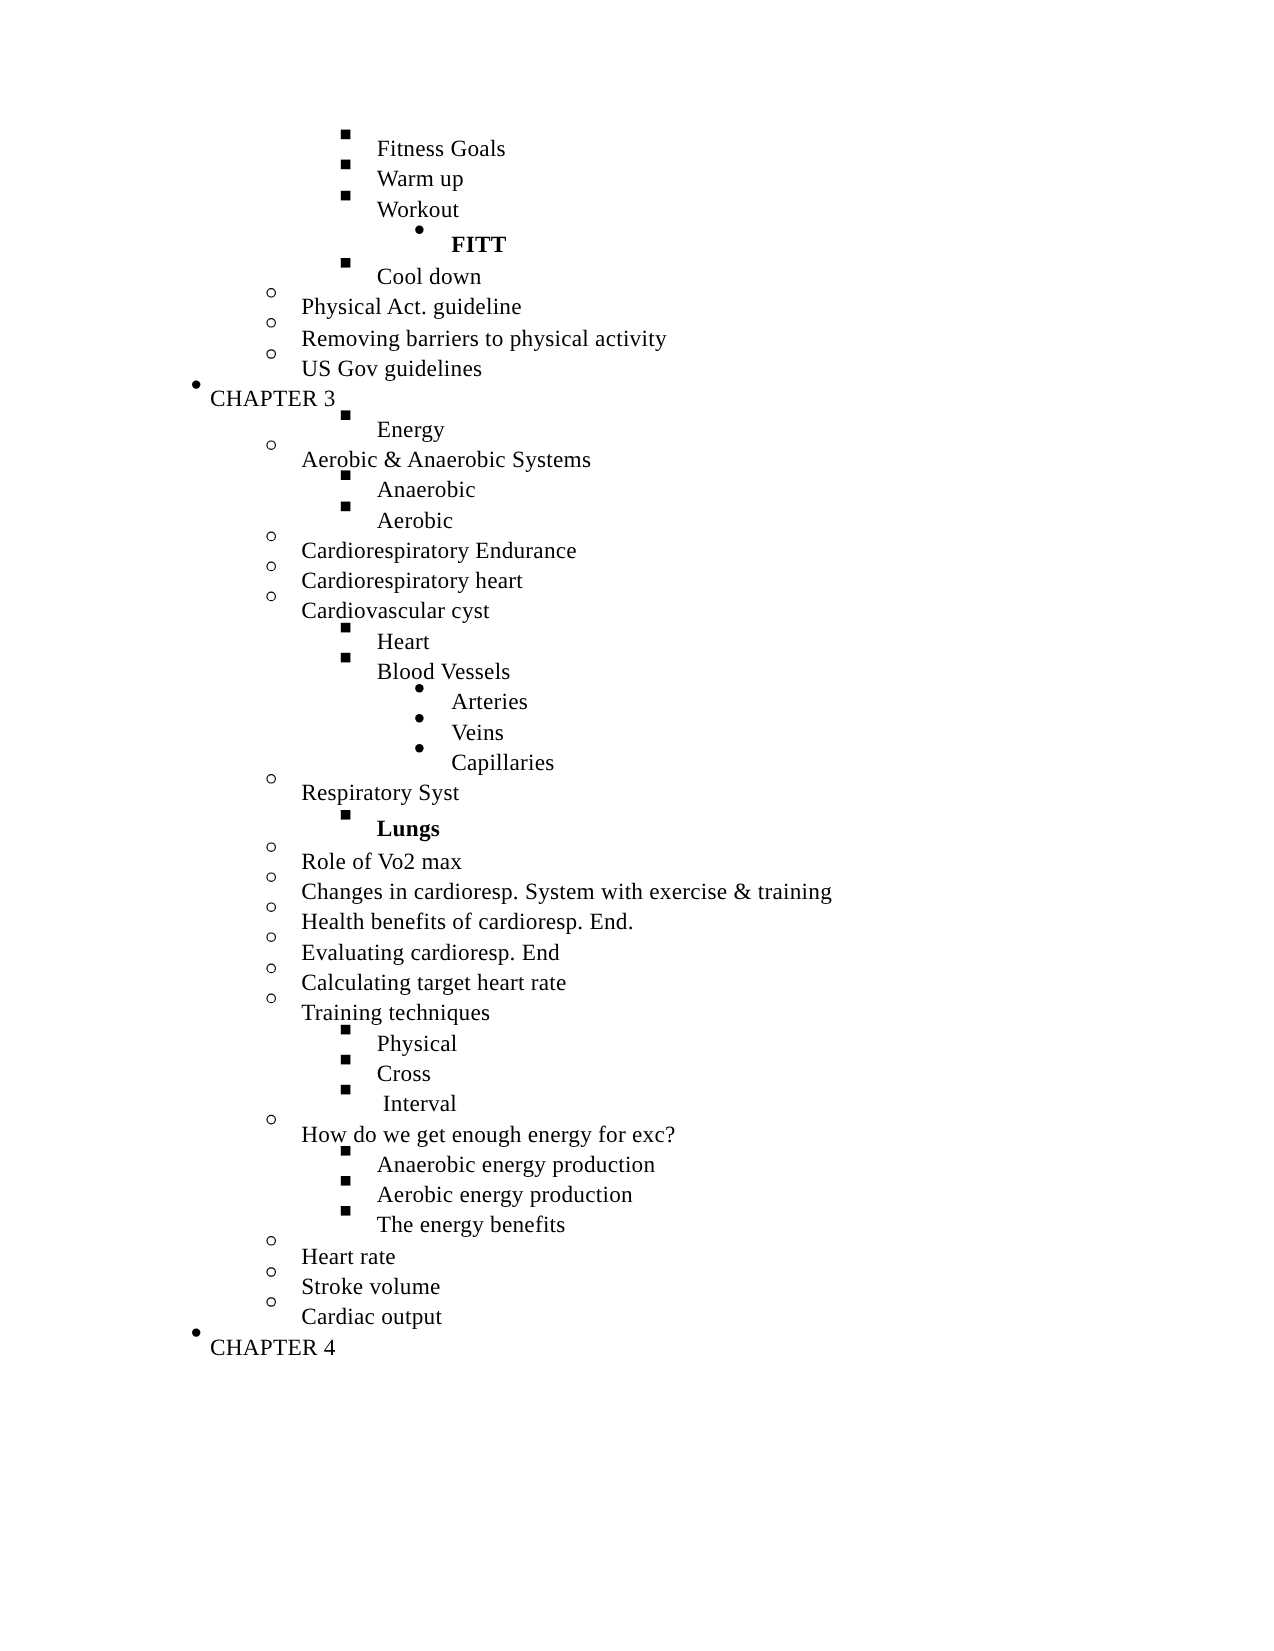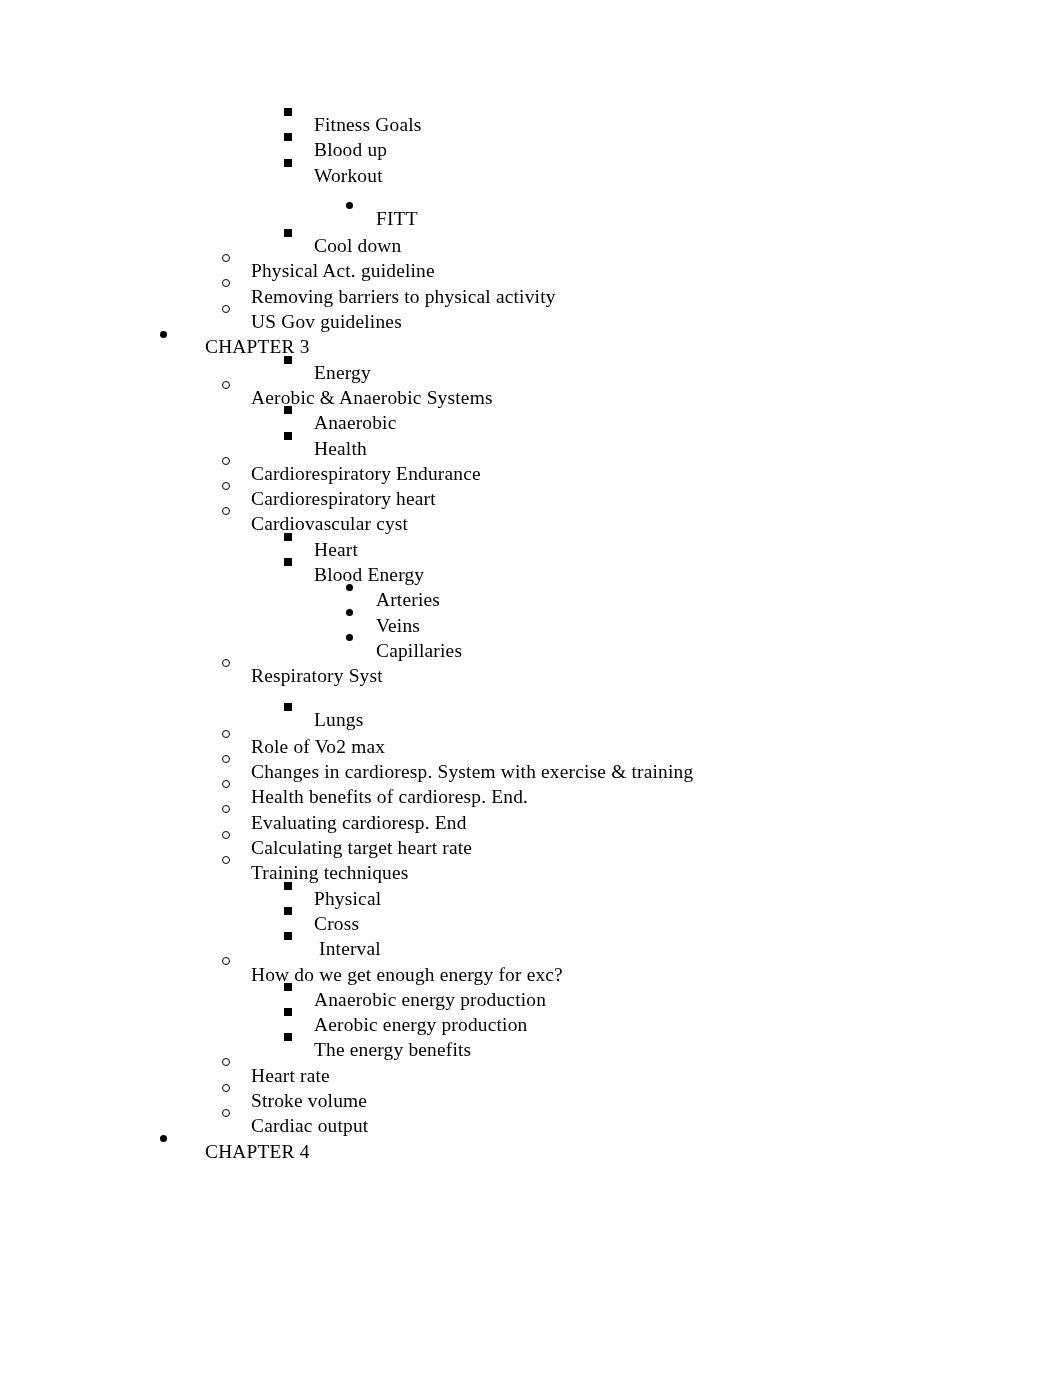--- a/index.html
+++ b/index.html
@@ -35,21 +35,22 @@
 
   .outline-item {
     position: relative;
     display: block;
     height: 25.3px;
     line-height: 25.3px;
     white-space: nowrap;
   }
 
   .outline-item.gap-before {
-    margin-top: 18px;
+    margin-top: 4px;
+    font-weight: bold;
   }
   .outline-item.gap-after {
     margin-bottom: 2px;
   }
 
   .bullet {
     position: absolute;
     top: 0;
     display: inline-block;
     line-height: 25.3px;
@@ -91,21 +92,21 @@
     position: absolute;
     top: 0;
     font-size: 19.4px;
     line-height: 25.3px;
     letter-spacing: 0.01em;
     white-space: pre;
   }
 
   
   .lvl1 > .bullet { left: 160px; }
-  .lvl1 > .item-label { left: 205px; }
+  .lvl1 > .item-label { left: 175px; }
 
   .lvl2 > .bullet { left: 222px; }
   .lvl2 > .item-label { left: 251px; }
 
   .lvl3 > .bullet { left: 284px; }
   .lvl3 > .item-label { left: 314px; }
 
   .lvl4 > .bullet { left: 346px; }
   .lvl4 > .item-label { left: 376px; }
 </style>
@@ -117,21 +118,21 @@
       <div class="outline-item lvl3">
         <span class="bullet">
           <span class="bullet-square"></span>
         </span>
         <span class="item-label">Fitness Goals</span>
       </div>
       <div class="outline-item lvl3">
         <span class="bullet">
           <span class="bullet-square"></span>
         </span>
-        <span class="item-label">Blood up</span>
+        <span class="item-label">Warm up</span>
       </div>
       <div class="outline-item lvl3">
         <span class="bullet">
           <span class="bullet-square"></span>
         </span>
         <span class="item-label">Workout</span>
       </div>
       <div class="outline-item lvl4 gap-before gap-after">
         <span class="bullet">
           <span class="bullet-dot"></span>
@@ -183,21 +184,21 @@
       <div class="outline-item lvl3">
         <span class="bullet">
           <span class="bullet-square"></span>
         </span>
         <span class="item-label">Anaerobic</span>
       </div>
       <div class="outline-item lvl3">
         <span class="bullet">
           <span class="bullet-square"></span>
         </span>
-        <span class="item-label">Health</span>
+        <span class="item-label">Aerobic</span>
       </div>
       <div class="outline-item lvl2">
         <span class="bullet">
           <span class="bullet-circle"></span>
         </span>
         <span class="item-label">Cardiorespiratory Endurance</span>
       </div>
       <div class="outline-item lvl2">
         <span class="bullet">
           <span class="bullet-circle"></span>
@@ -213,21 +214,21 @@
       <div class="outline-item lvl3">
         <span class="bullet">
           <span class="bullet-square"></span>
         </span>
         <span class="item-label">Heart</span>
       </div>
       <div class="outline-item lvl3">
         <span class="bullet">
           <span class="bullet-square"></span>
         </span>
-        <span class="item-label">Blood Energy</span>
+        <span class="item-label">Blood Vessels</span>
       </div>
       <div class="outline-item lvl4">
         <span class="bullet">
           <span class="bullet-dot"></span>
         </span>
         <span class="item-label">Arteries</span>
       </div>
       <div class="outline-item lvl4">
         <span class="bullet">
           <span class="bullet-dot"></span>

